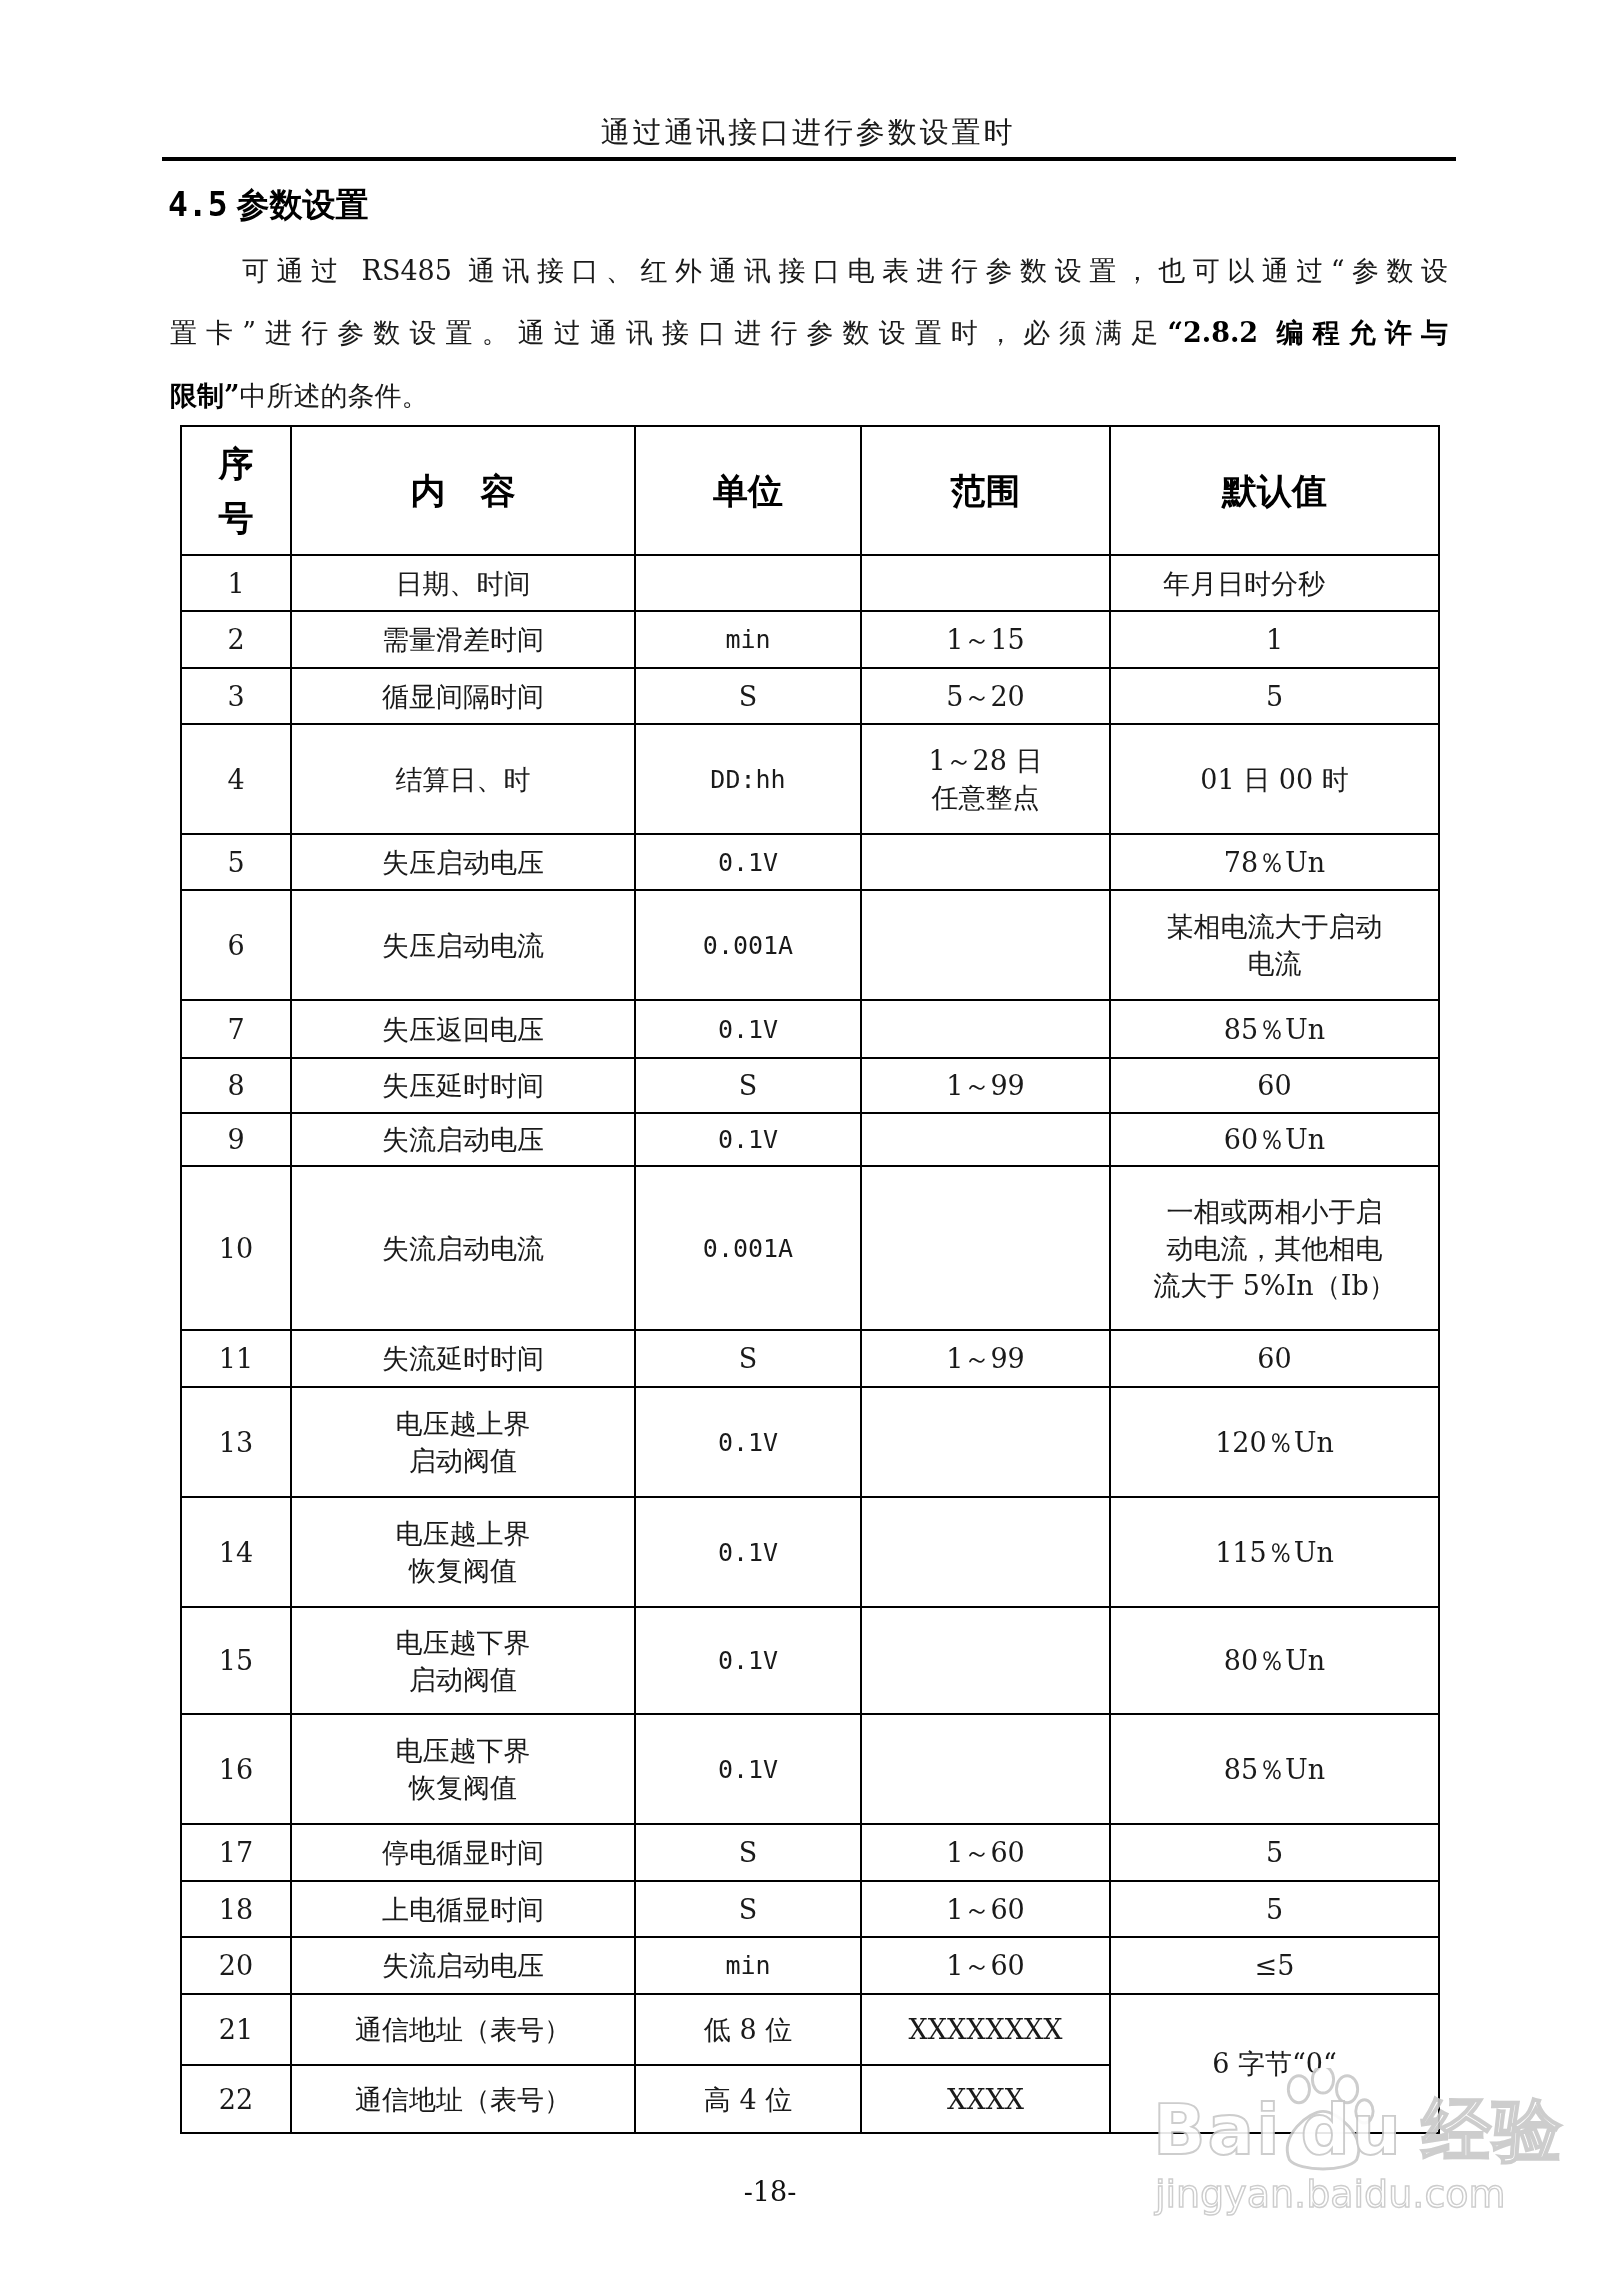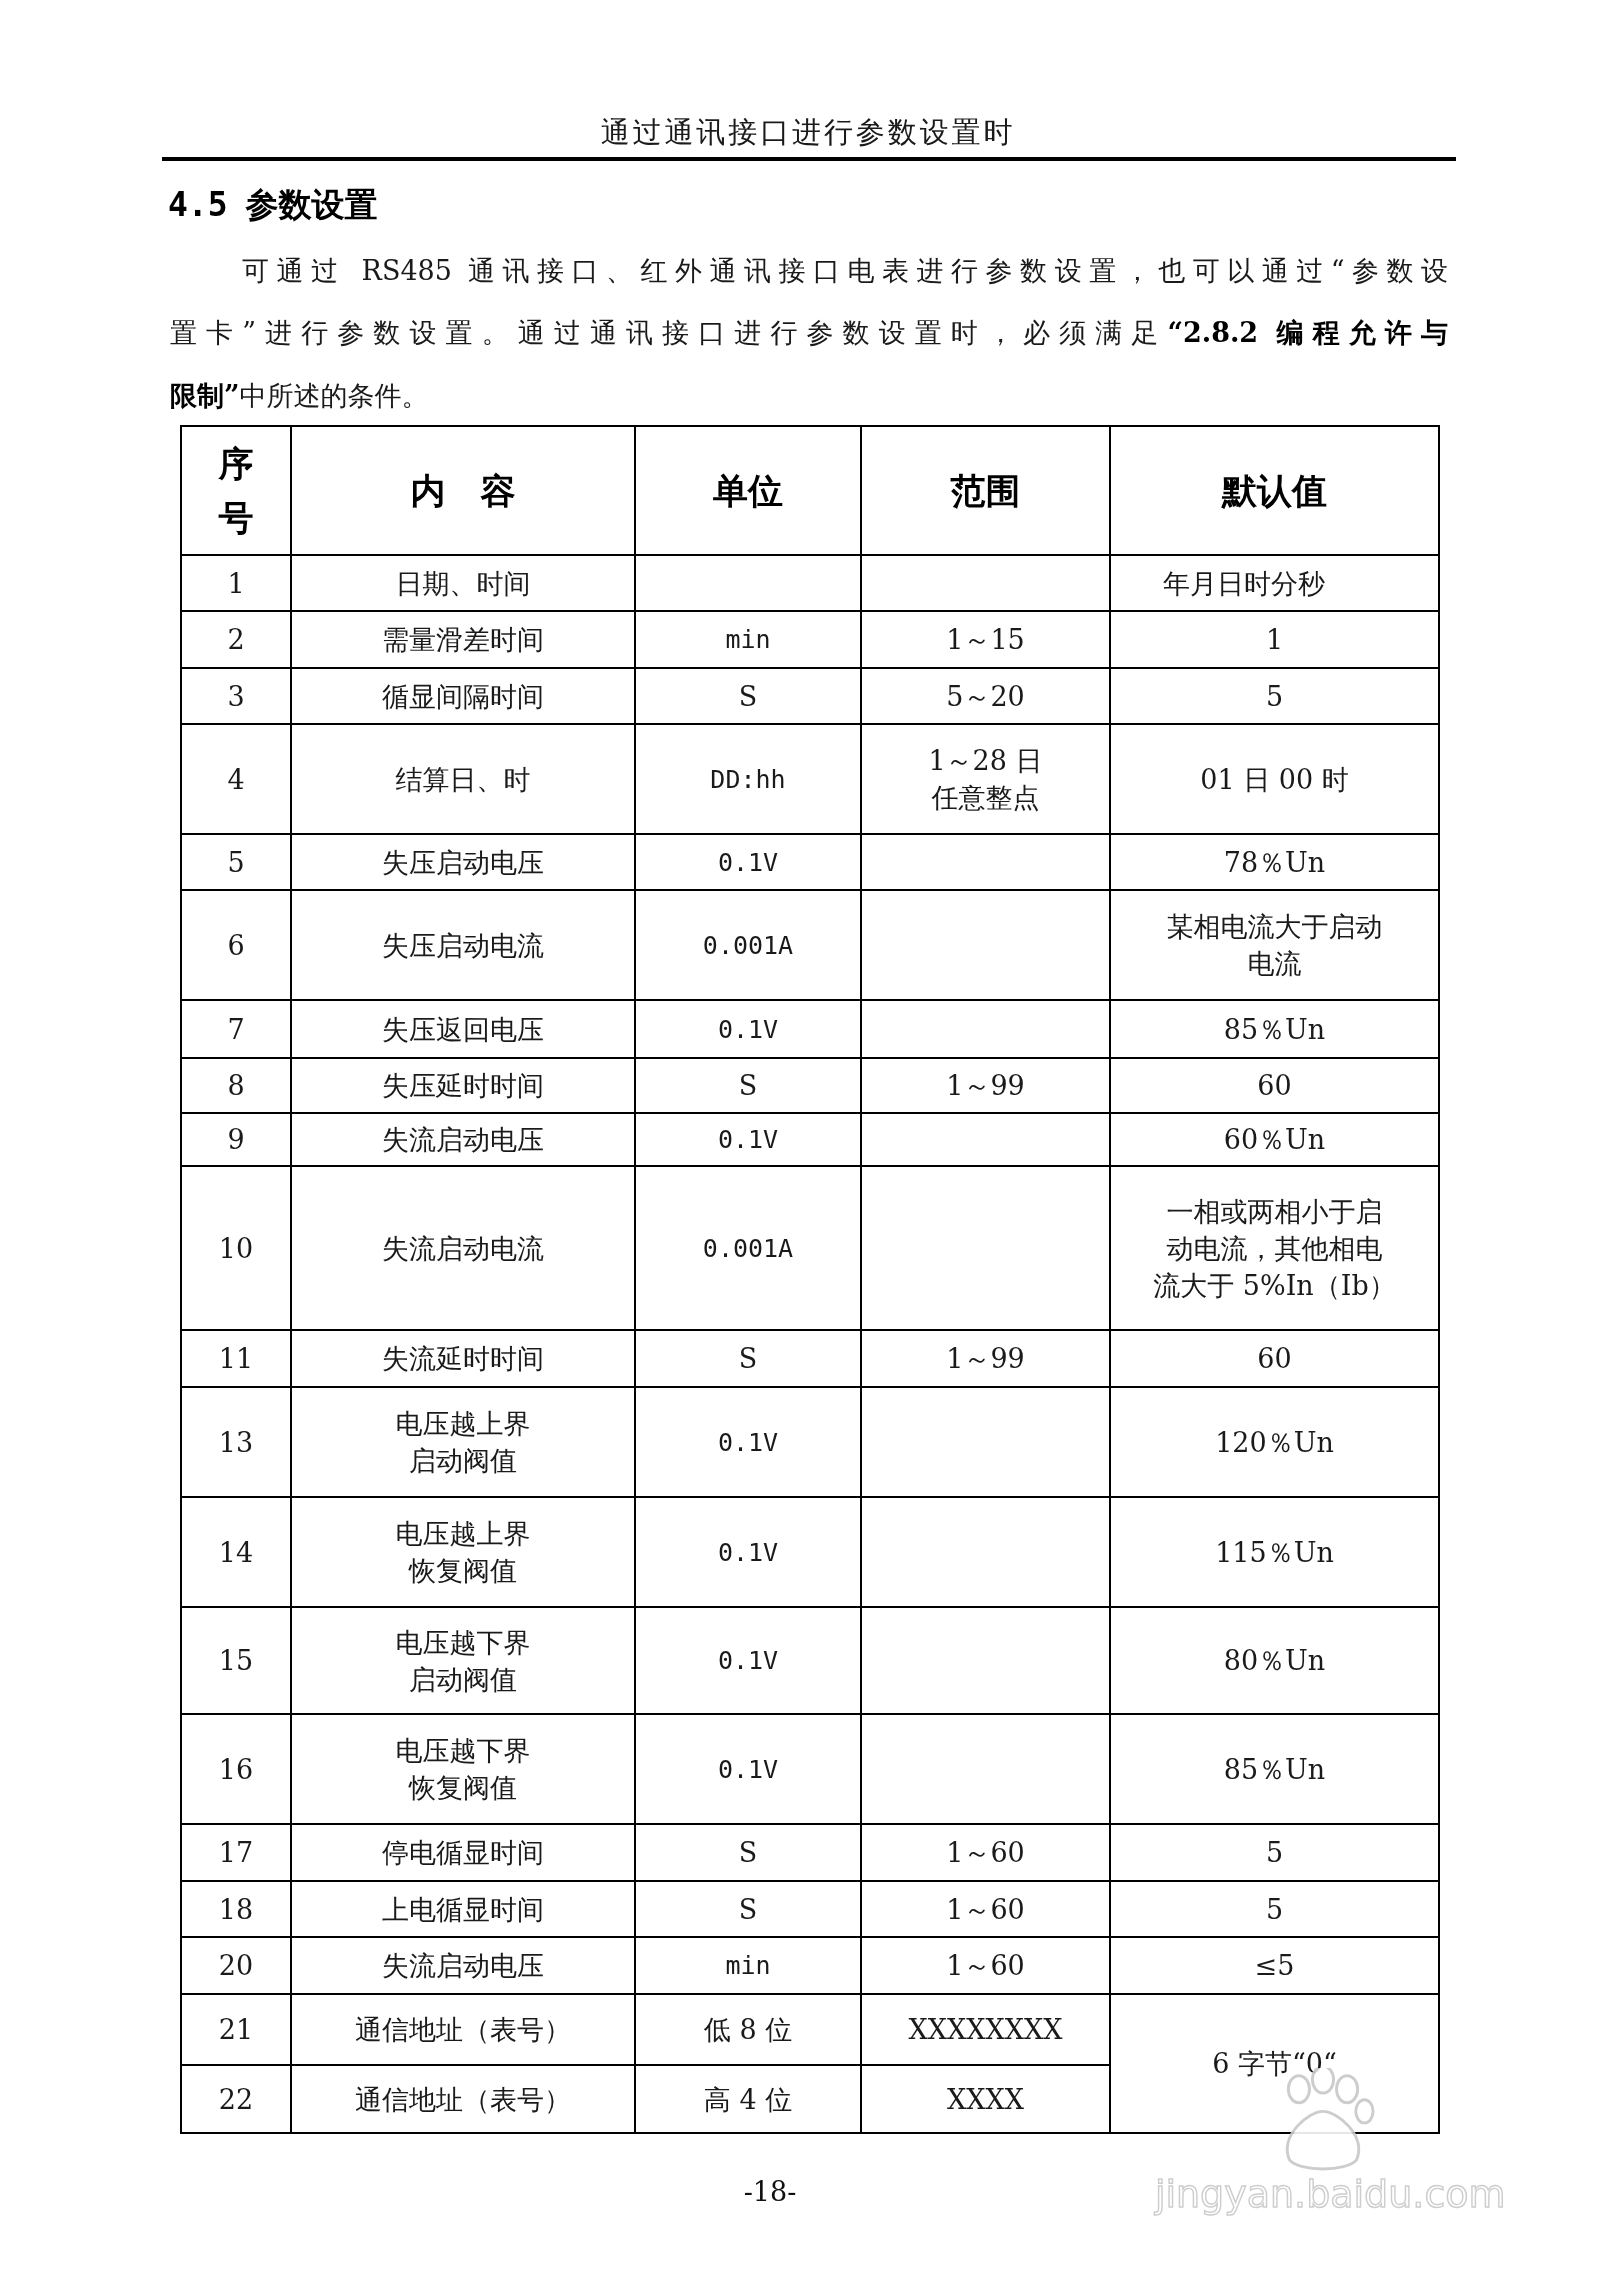--- a/index.html
+++ b/index.html
@@ -3,21 +3,21 @@
 <meta charset="utf-8">
 <style>
   html, body { margin: 0; padding: 0; background: #ffffff; }
   body { width: 1618px; height: 2287px; position: relative; overflow: hidden;
          font-family: "DejaVu Serif", "Liberation Serif", serif; color: #111; }
   .page-header-text { position: absolute; left: 538px; width: 540px; top: 111px; height: 42px;
          text-align: center; font-size: 29px; letter-spacing: 2.9px; line-height: 42px; color: #1a1a1a; }
   .header-rule { position: absolute; left: 162px; width: 1294px; top: 157px; height: 3.8px; background: #000; }
   .section-title { position: absolute; left: 168px; top: 181px; height: 48px; line-height: 48px;
          font-size: 33px; font-weight: bold; color: #000; }
-  .section-title .num { margin-right: 18px; font-family: "DejaVu Sans Mono", "Liberation Mono", monospace; }
+  .section-title .num { margin-right: 9px; font-family: "DejaVu Sans Mono", "Liberation Mono", monospace; }
   .para-line { position: absolute; left: 170px; width: 1278px; height: 48px; line-height: 48px;
          font-size: 27px; color: #1a1a1a; white-space: nowrap; text-align: justify; text-align-last: justify; }
   .para-line.l1 { left: 242px; width: 1206px; top: 247px; }
   .para-line.l2 { top: 309px; }
   .para-line.l3 { top: 372px; width: auto; text-align: right; text-align-last: left; }
   .b { font-weight: bold; color: #000; }
 
   table.params { position: absolute; left: 180px; top: 425px; width: 1258px;
          border-collapse: collapse; table-layout: fixed; font-size: 27px; }
   table.params td, table.params th { border: 2.9px solid #000; padding: 0; text-align: center;
@@ -242,15 +242,16 @@
 <div class="watermark">
   <svg class="paw" viewBox="0 0 110 110">
     <g fill="#ffffff" stroke="#c8c8c8" stroke-width="3" opacity="0.9">
       <ellipse cx="30" cy="22" rx="11" ry="14"></ellipse>
       <ellipse cx="55" cy="12" rx="11" ry="14"></ellipse>
       <ellipse cx="80" cy="22" rx="11" ry="14"></ellipse>
       <ellipse cx="98" cy="45" rx="9" ry="12"></ellipse>
       <path d="M20 95 C10 70, 40 45, 55 45 C70 45, 100 70, 90 95 C80 108, 30 108, 20 95 Z"></path>
     </g>
   </svg>
+  <div class="wm-logo"><span>Bai</span><span style="display:inline-block;width:19px"></span><span>du</span><span style="margin-left:19px">经验</span></div>
   <div class="wm-url">jingyan.baidu.com</div>
 </div>
 
 
 </body></html>

